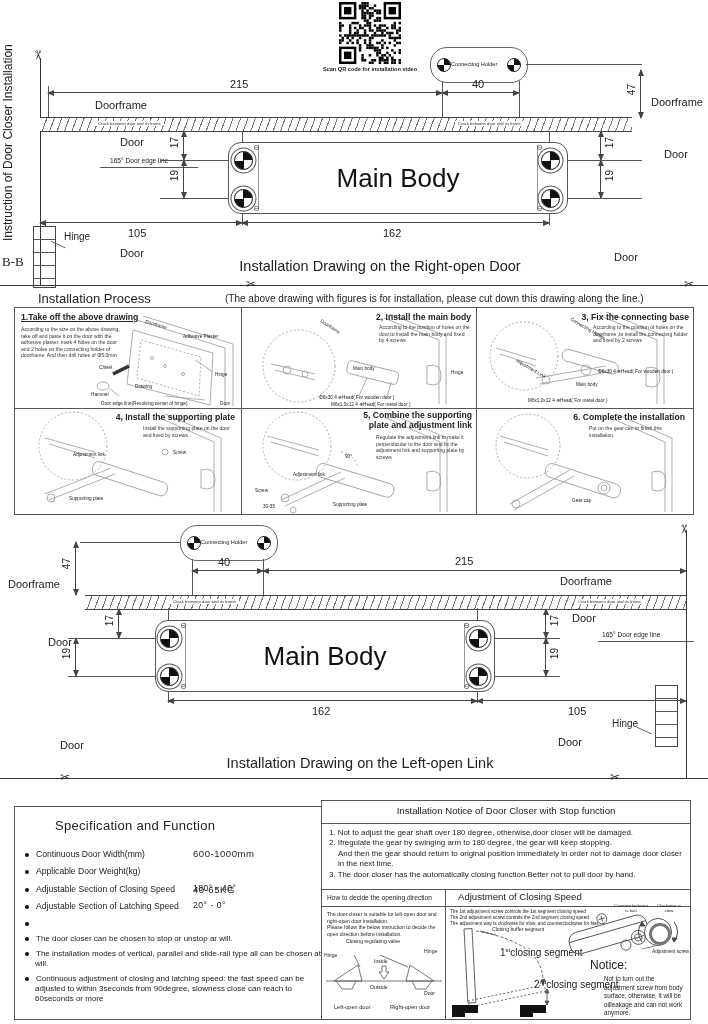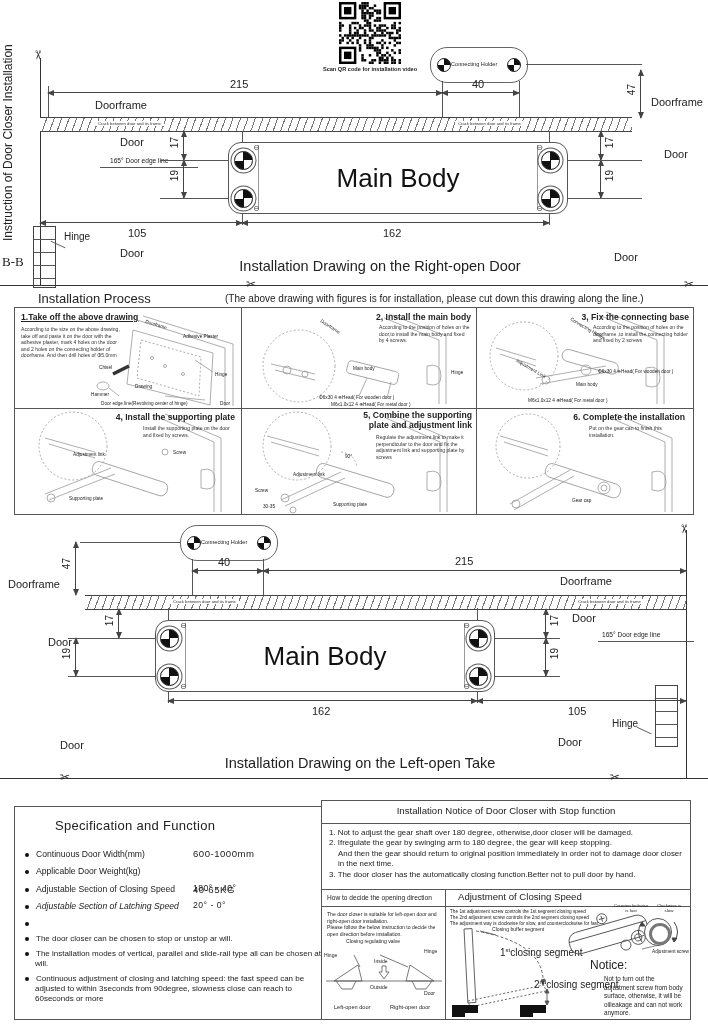--- a/index.html
+++ b/index.html
@@ -586,39 +586,39 @@
     <div class="dimh" style="left:477px;top:182px;width:209px;"></div>
     <div class="lbl f11" style="left:568px;top:187px;">105</div>
 
     <div class="hingebar" style="left:655px;top:167px;"></div>
     <div class="lbl f10" style="left:612px;top:200px;">Hinge</div>
     <div class="hline" style="left:636px;top:212px;width:16px;transform:rotate(25deg);"></div>
 
     <div class="lbl f11" style="left:60px;top:221px;">Door</div>
     <div class="lbl f11" style="left:558px;top:218px;">Door</div>
 
-    <div class="lbl f14" style="left:150px;top:238px;width:420px;text-align:center;">Installation Drawing on the  Left-open Take</div>
+    <div class="lbl f14" style="left:150px;top:238px;width:420px;text-align:center;">Installation Drawing on the  Left-open Link</div>
 
     <div class="hline cut" style="left:0;top:260px;width:708px;"></div>
     <div class="sc" style="left:60px;top:252px;">✂</div>
     <div class="sc" style="left:610px;top:252px;">✂</div>
   </section>
 
   <section class="abs" style="left:0;top:790px;width:708px;height:234px;">
 
     <div class="panel" style="left:14px;top:16px;width:318px;height:212px;">
       <div class="lbl f13" style="left:40px;top:12px;letter-spacing:.3px;">Specification and Function</div>
 
       <div class="specrow" style="left:10px;top:42px;"><span class="bullet"></span><span>Continuous Door Width(mm)</span></div>
       <div class="specval" style="left:178px;top:41px;">600-1000mm</div>
       <div class="specrow" style="left:10px;top:59px;"><span class="bullet"></span><span>Applicable Door Weight(kg)</span></div>
       <div class="specval" style="left:178px;top:52px;margin-top:25px;">40-65KG</div>
       <div class="specrow" style="left:10px;top:77px;"><span class="bullet"></span><span>Adjustable Section of Closing Speed</span></div>
       <div class="specval" style="left:178px;top:76px;font-size:8.6px;">180° - 40°</div>
-      <div class="specrow" style="left:10px;top:94px;font-style:italic;"><span class="bullet"></span><span>Adjustable Section of Latching Speed</span></div>
+      <div class="specrow" style="left:10px;top:94px;"><span class="bullet"></span><span>Adjustable Section of Latching Speed</span></div>
       <div class="specval" style="left:178px;top:93px;font-size:8.6px;">20° - 0°</div>
 
       <div class="abs" style="left:10px;top:112px;width:300px;">
         <p class="specpara"><span class="bullet"></span></p>
         <p class="specpara"><span class="bullet"></span><span>The door closer can be chosen to stop or unstop ar will.</span></p>
         <p class="specpara"><span class="bullet"></span><span>The installation modes of vertical, parallel and slide-rail type all can be chosen at will.</span></p>
         <p class="specpara"><span class="bullet"></span><span>Continuous adjustment of closing and latching speed: the fast speed can be adjusted to within 3seconds from 90degree, slowness close can reach to 60seconds or more</span></p>
       </div>
     </div>
 

